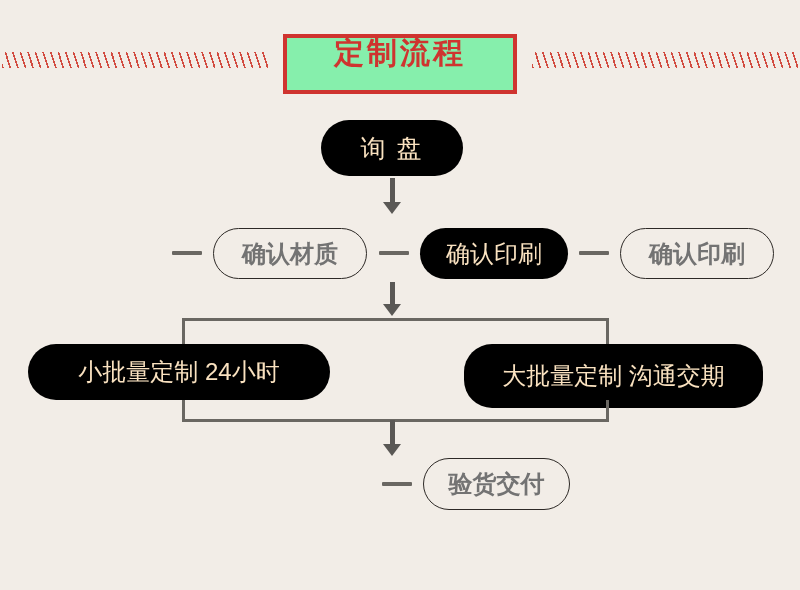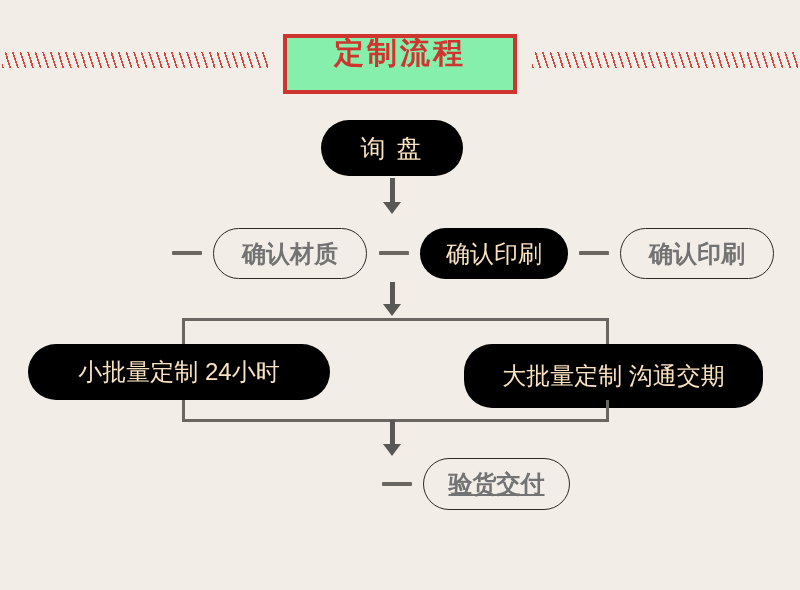--- a/index.html
+++ b/index.html
@@ -172,17 +172,17 @@
   <div class="vline" style="left:182px; top:400px; height:21px;"></div>
   <div class="vline" style="left:606px; top:400px; height:21px;"></div>
   <div class="hline" style="left:182px; top:419px; width:427px;"></div>
 
   <div class="arrow-shaft" style="left:390px; top:420px; height:26px;"></div>
   <div class="arrow-head" style="left:383px; top:444px;"></div>
 
 
   <div class="dash" style="left:382px; top:482px; width:30px;"></div>
 
-  <div class="node node-outline" style="left:423px; top:458px; width:147px; height:52px; border-radius:26px; font-size:24px;text-decoration:underline;">
+  <div class="node node-outline" style="left:423px; top:458px; width:147px; height:52px; border-radius:26px; font-size:24px;">
     <span>验货交付</span>
   </div>
 
 </div>
 
 </body></html>

